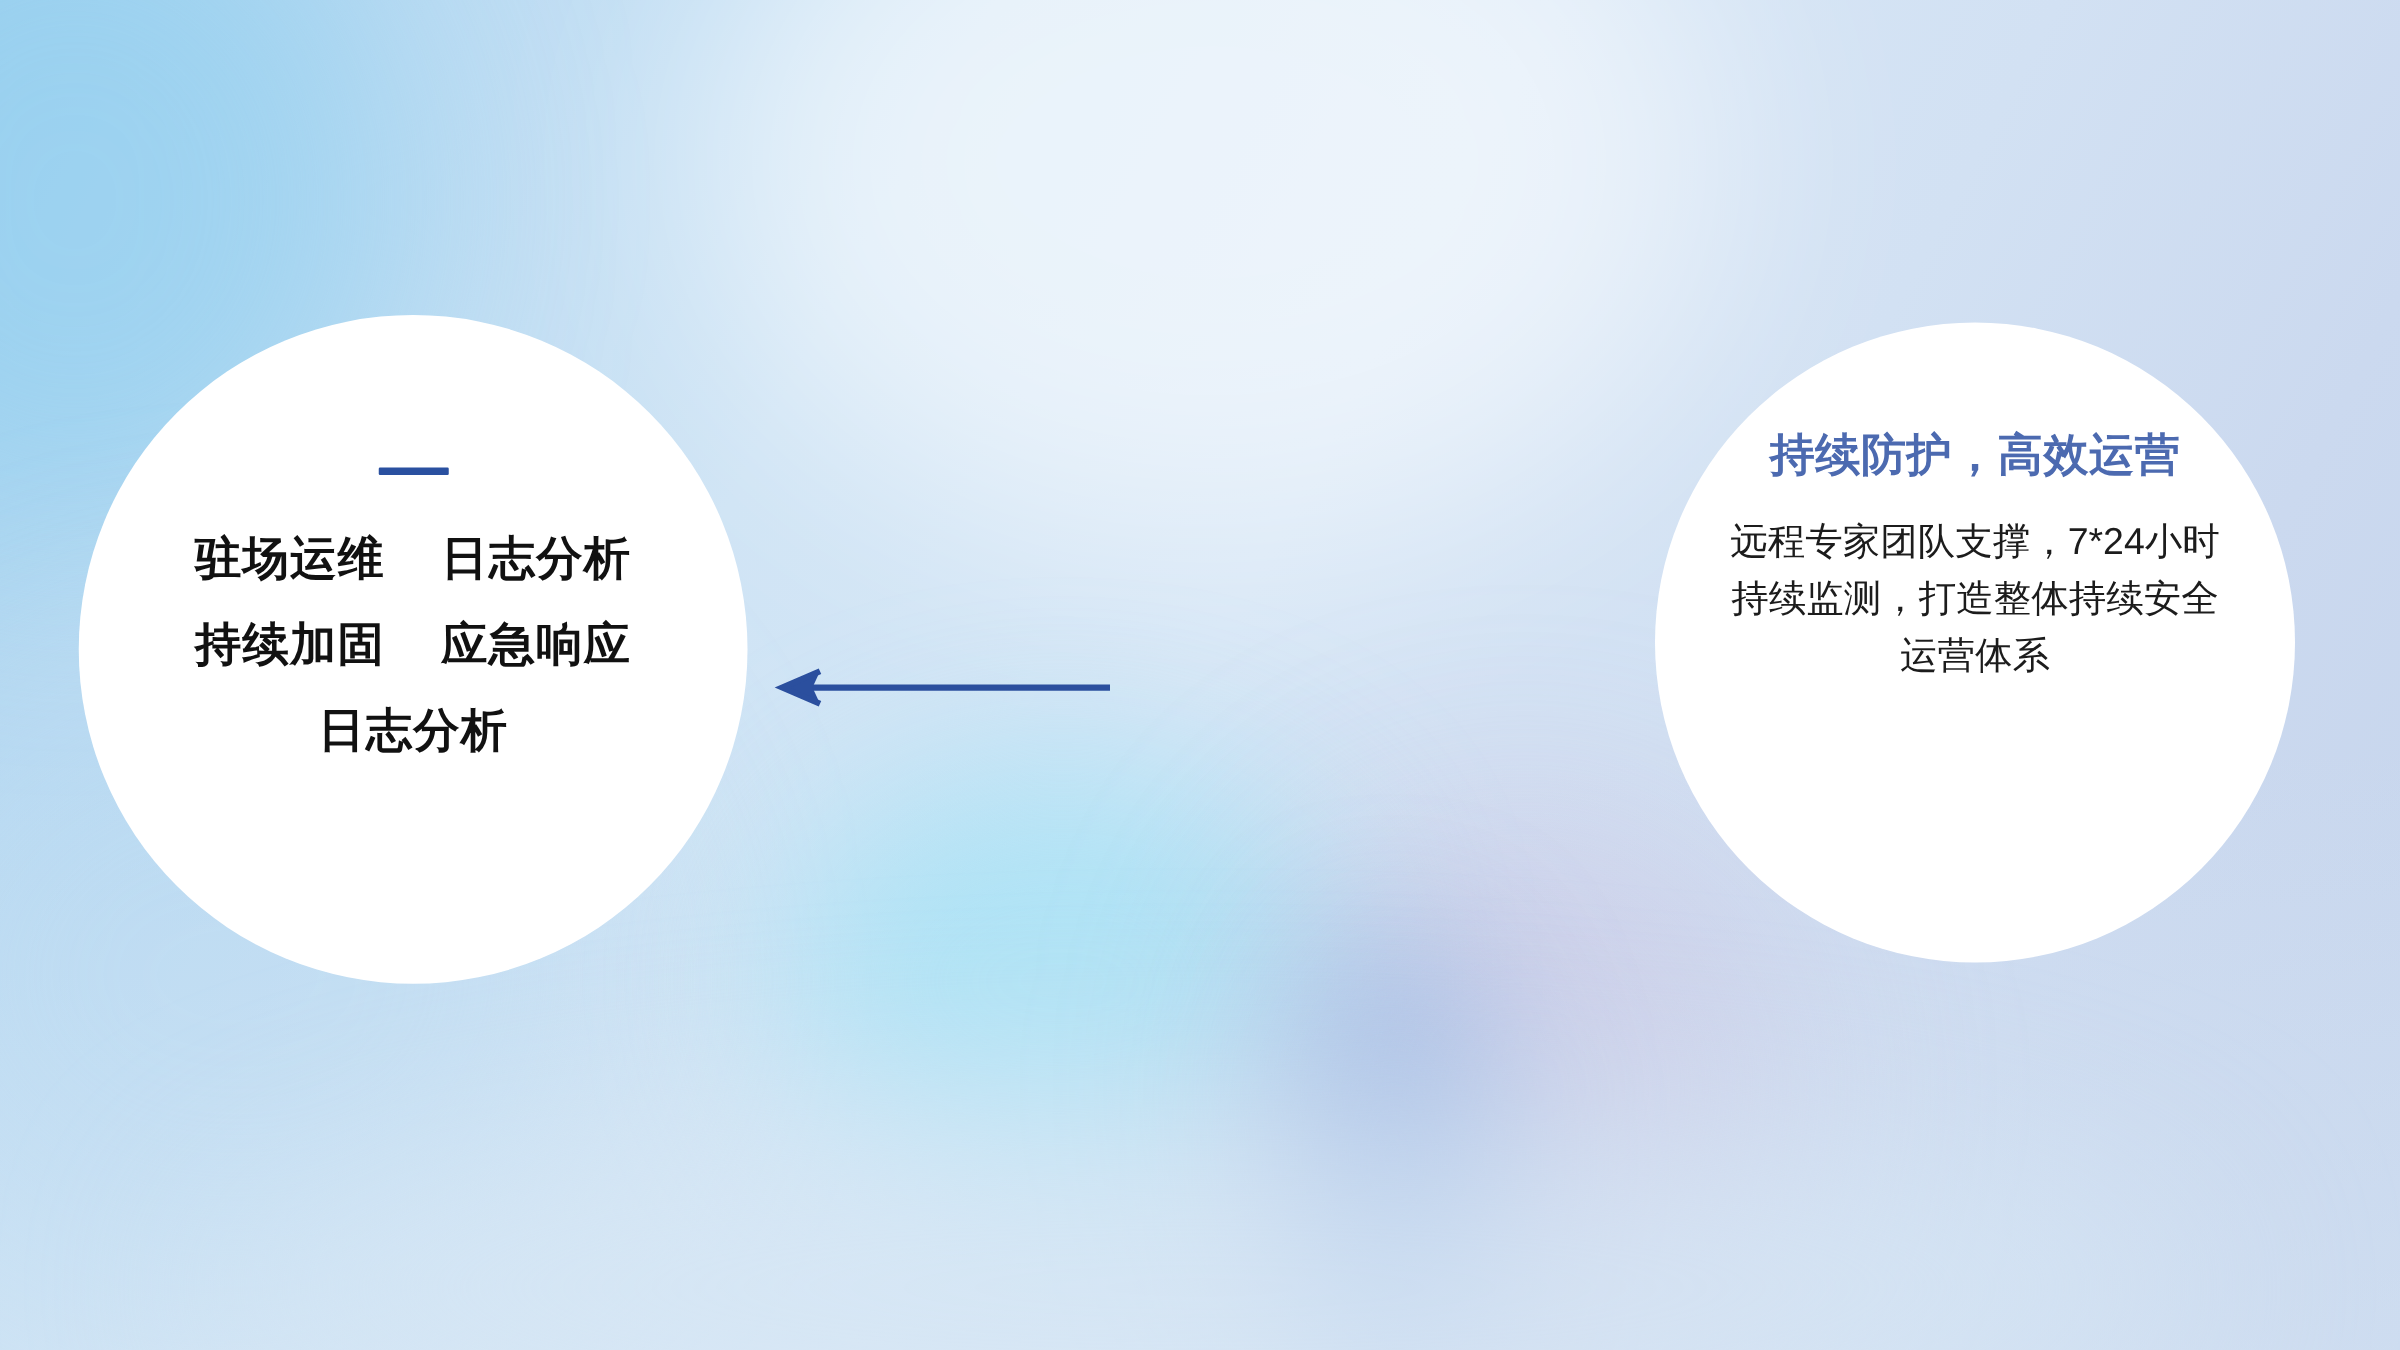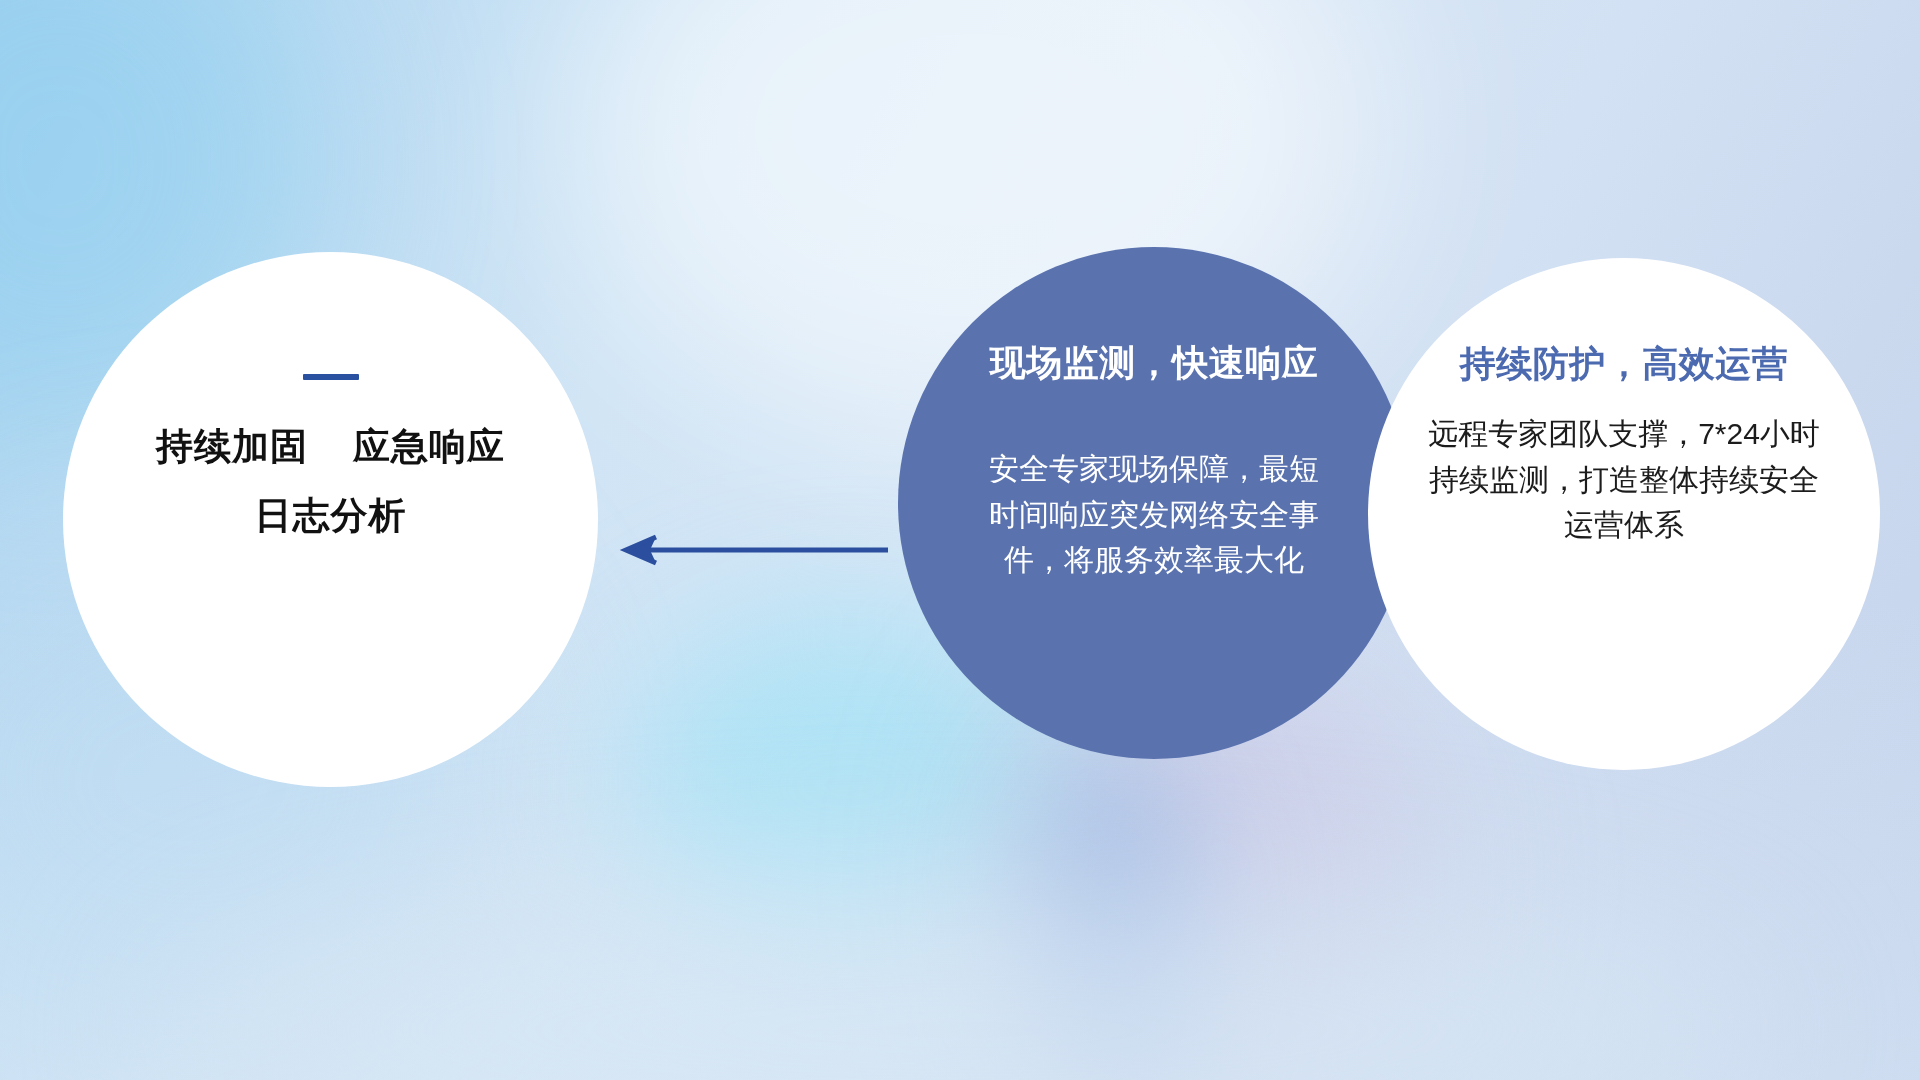--- a/index.html
+++ b/index.html
@@ -138,21 +138,21 @@
     margin-top: 58px;
     width: 330px;
     color: #ffffff;
     font-size: 30px;
     line-height: 1.52;
     text-align: center;
     font-weight: normal;
   }
 
   #circle-right {
-    left: 1368px; top: 258px;
+    left: 1324px; top: 258px;
     width: 512px; height: 512px;
     background: #ffffff;
     z-index: 3;
   }
   .right-inner {
     width: 100%;
     padding-top: 82px;
     display: flex;
     flex-direction: column;
     align-items: center;
@@ -198,31 +198,26 @@
 
   <svg id="flow-arrow" viewBox="0 0 290 64">
     <line x1="288" y1="32" x2="30" y2="32" stroke="#2b4f9e" stroke-width="5"></line>
     <polygon points="30,32 56,19 50,32 56,45" fill="#2b4f9e"></polygon>
     <polyline points="56,19 26,32 56,45" fill="none" stroke="#2b4f9e" stroke-width="5" stroke-linejoin="miter" stroke-linecap="butt"></polyline>
   </svg>
 
   <div class="circle" id="circle-left">
     <div class="left-inner">
       <div class="accent-dash"></div>
+      <div class="left-line">驻场运维    日志分析</div>
       <div class="left-line">持续加固    应急响应</div>
       <div class="left-line">日志分析</div>
     </div>
   </div>
 
-  <div class="circle" id="circle-mid">
-    <div class="mid-inner">
-      <div class="mid-title">现场监测，快速响应</div>
-      <div class="mid-body">安全专家现场保障，最短时间响应突发网络安全事件，将服务效率最大化</div>
-    </div>
-  </div>
 
   <div class="circle" id="circle-right">
     <div class="right-inner">
       <div class="right-title">持续防护，高效运营</div>
       <div class="right-body">远程专家团队支撑，7*24小时持续监测，打造整体持续安全运营体系</div>
     </div>
   </div>
 
 </div>
 

